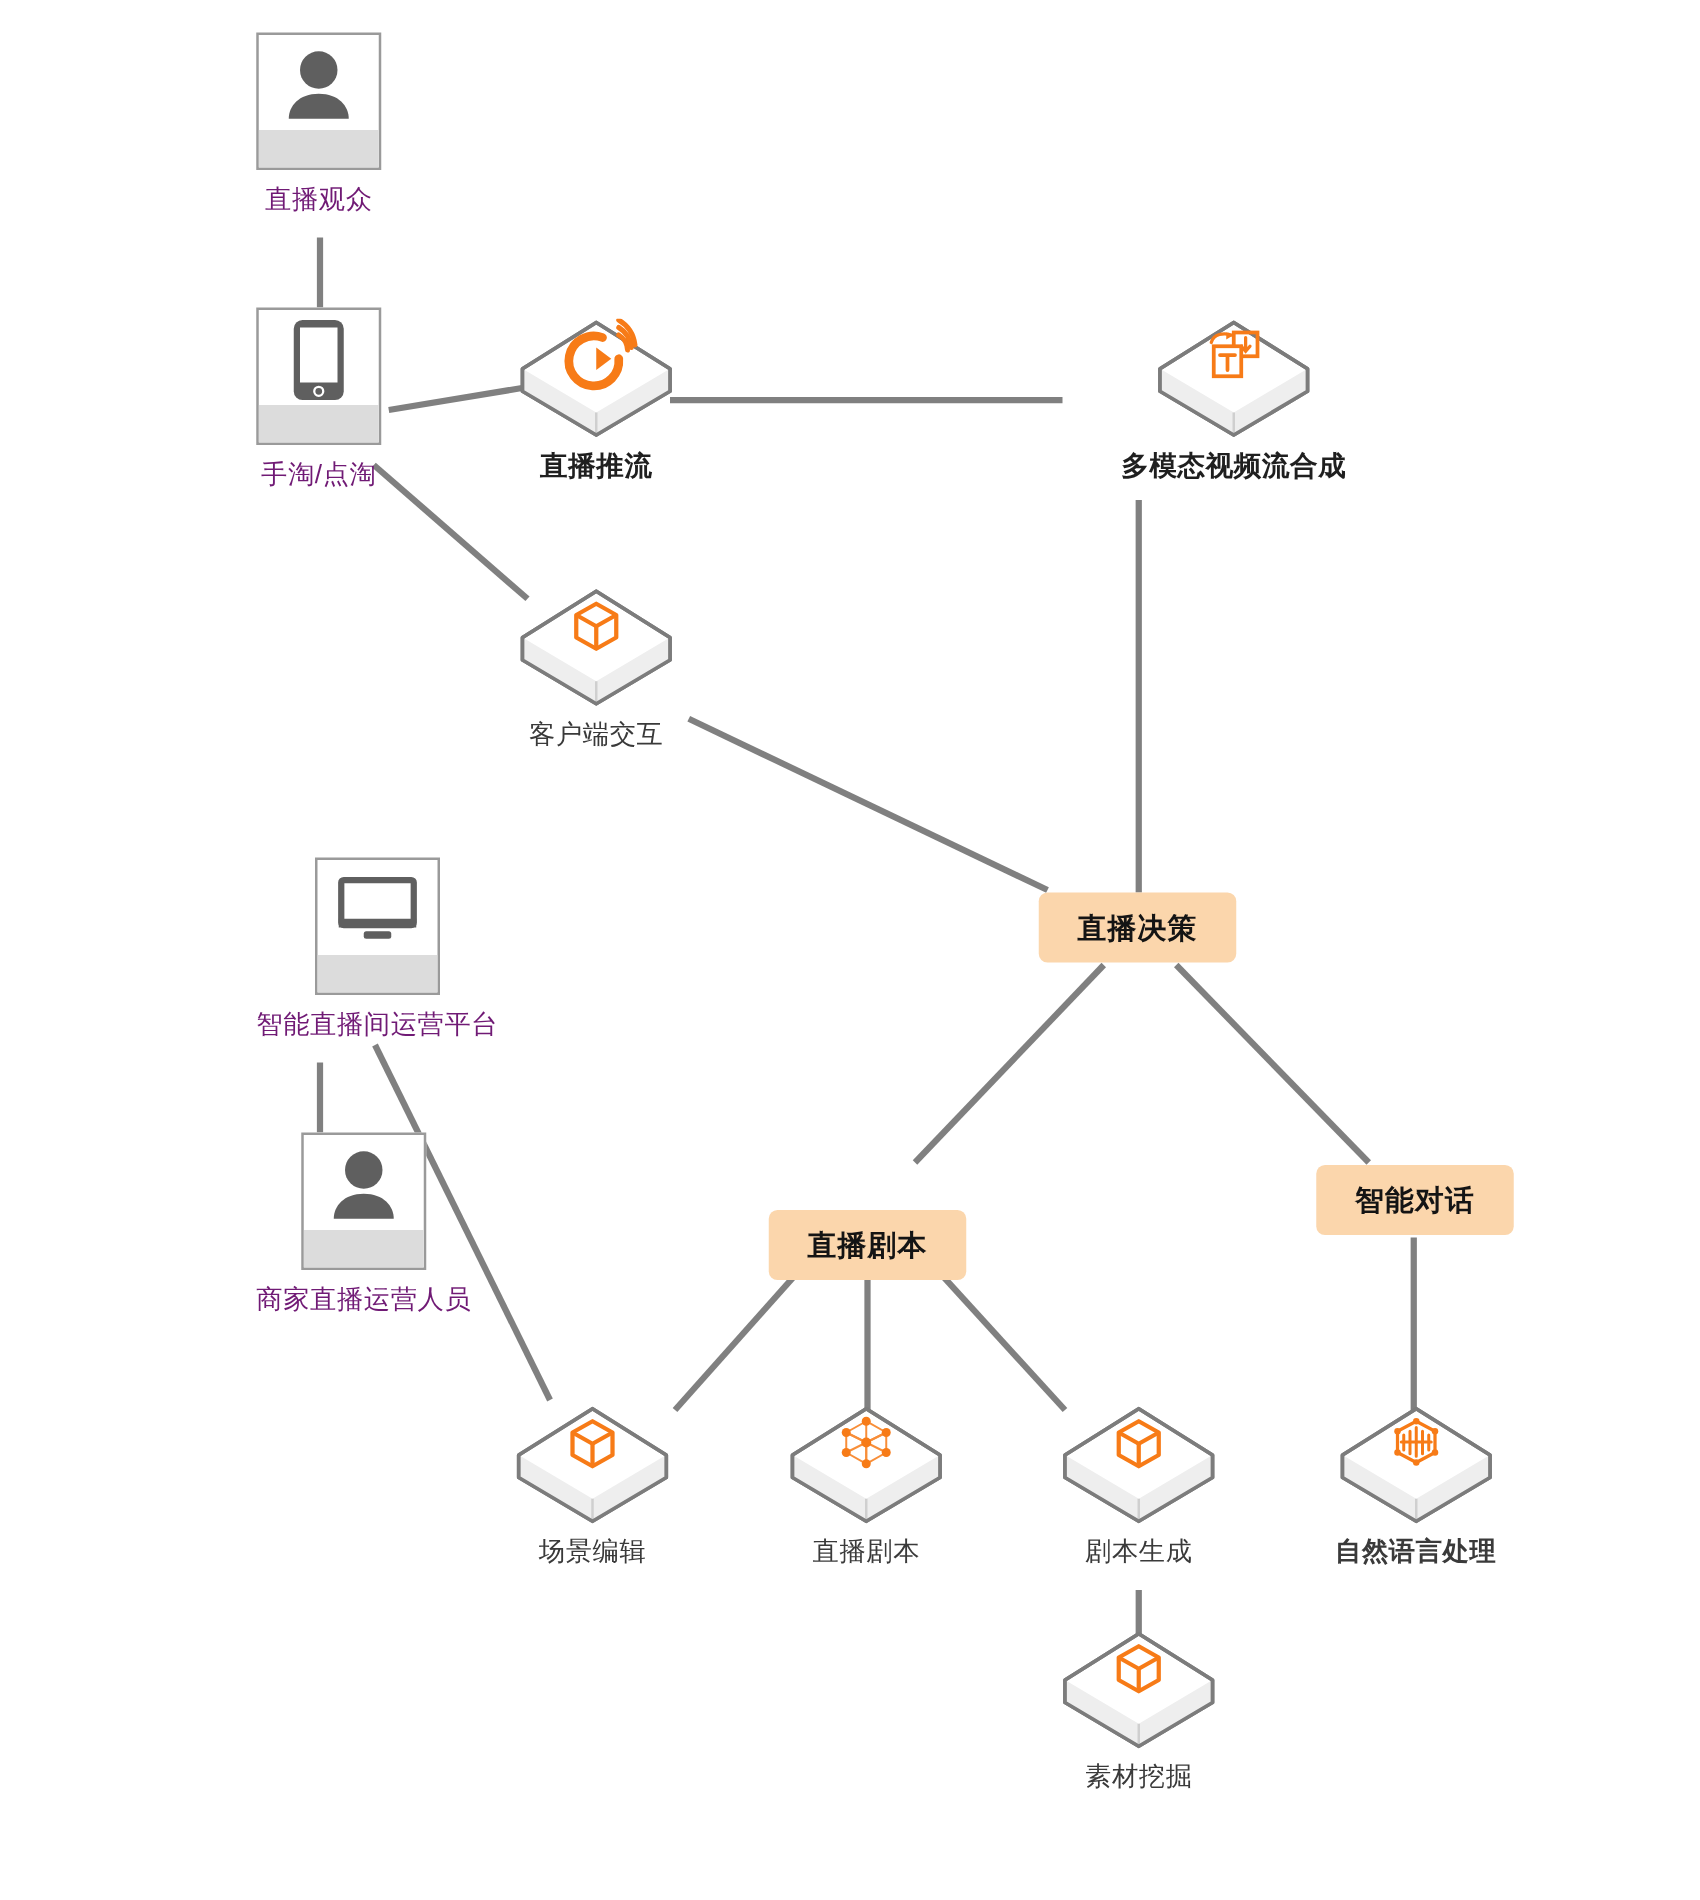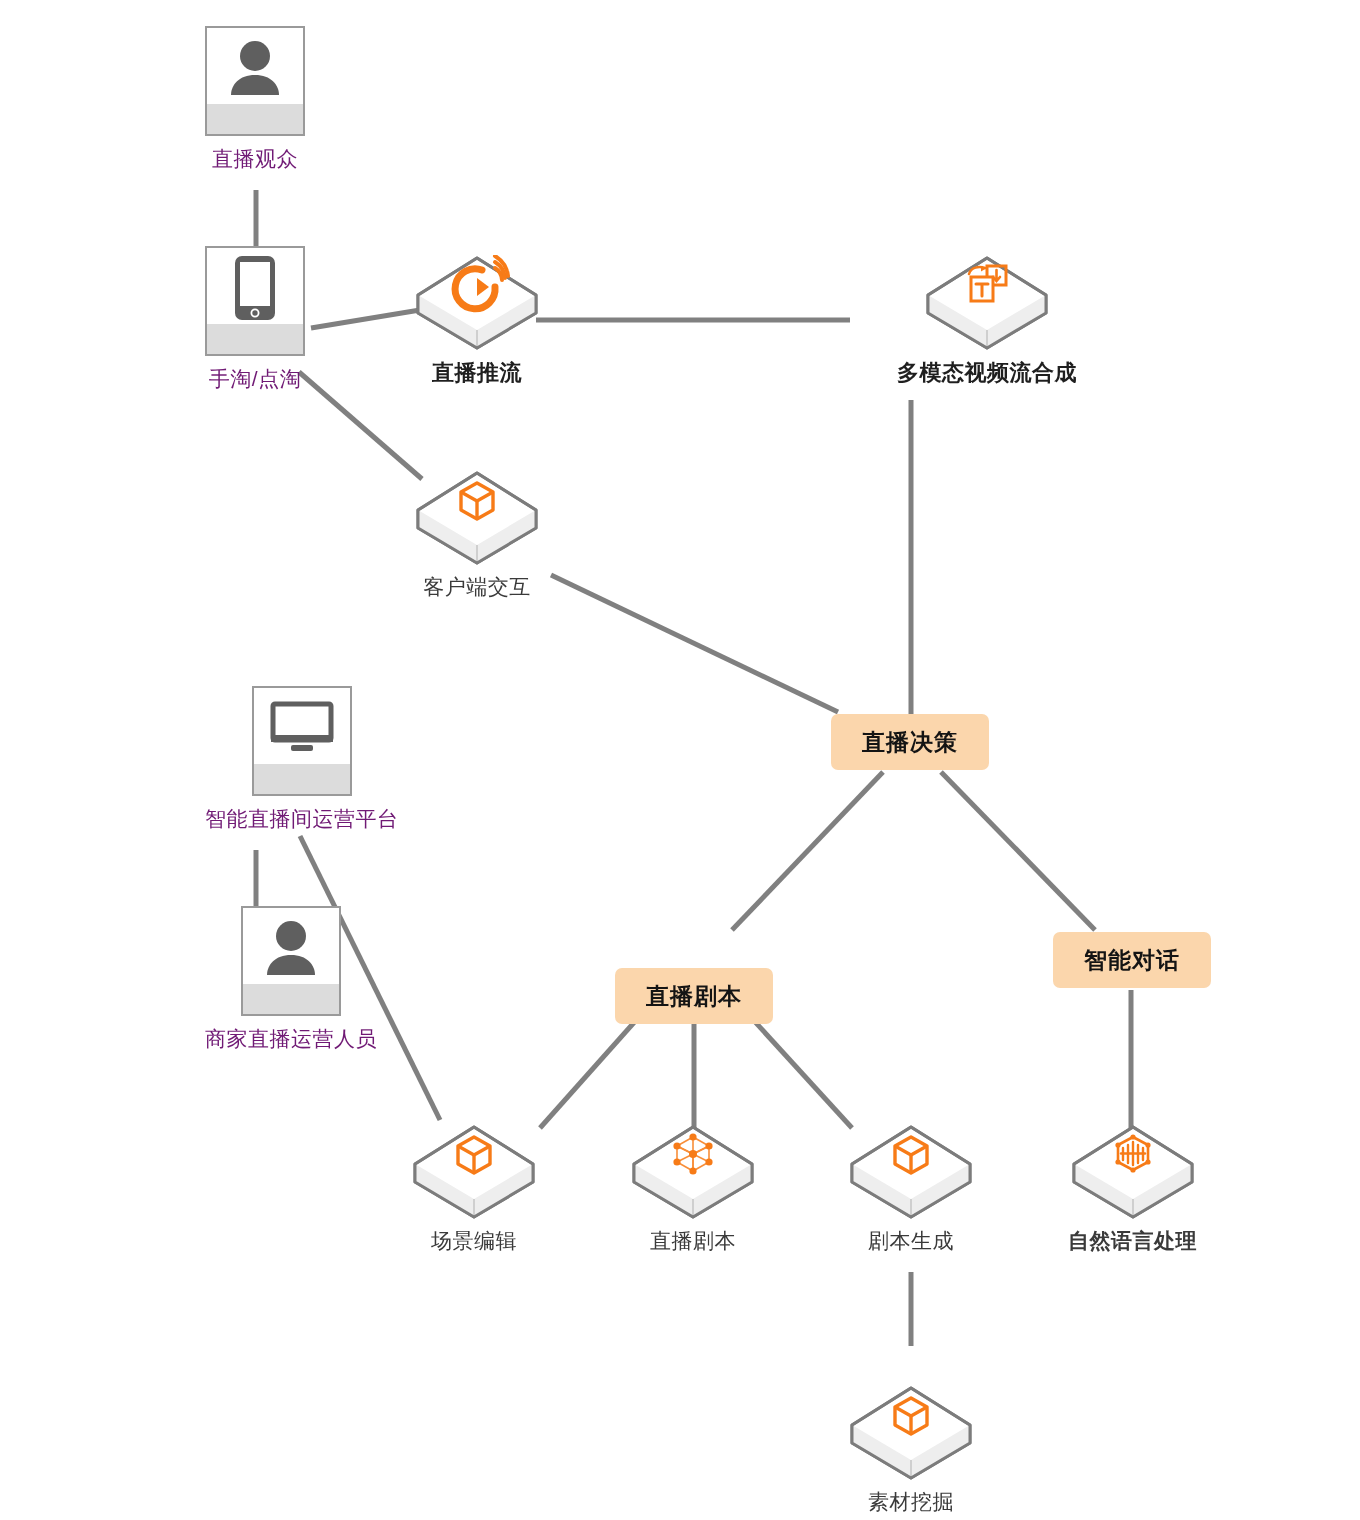--- a/index.html
+++ b/index.html
@@ -308,21 +308,21 @@
           <circle cx="35" cy="27" r="2.6" fill="#F77B17"></circle>
           <circle cx="20" cy="35" r="2.6" fill="#F77B17"></circle>
           <circle cx="5" cy="27" r="2.6" fill="#F77B17"></circle>
           <circle cx="5" cy="10" r="2.6" fill="#F77B17"></circle>
         </g>
       </svg>
     </div>
     <div class="iso-label">自然语言处理</div>
   </div>
 
-  <div class="node" id="n-material-mining" style="left:849px; top:1385px;">
+  <div class="node" id="n-material-mining" style="left:849px; top:1304px;">
     <div class="iso">
       <svg width="124" height="96" viewBox="0 0 124 96">
         <path d="M62 3 L121 40 L121 58 L62 93 L3 58 L3 40 Z" fill="#ffffff" stroke="#7c7c7c" stroke-width="3" stroke-linejoin="round"></path>
         <path d="M3 40 L62 75 L121 40 L121 58 L62 93 L3 58 Z" fill="#eeeeee" stroke="none"></path>
         <path d="M62 75 L62 93" stroke="#cfcfcf" stroke-width="2"></path>
         <path d="M62 3 L121 40 L121 58 L62 93 L3 58 L3 40 Z" fill="none" stroke="#7c7c7c" stroke-width="3" stroke-linejoin="round"></path>
         <g transform="translate(44,12)">
           <path d="M18 1 L34 10 L34 28 L18 37 L2 28 L2 10 Z" fill="none" stroke="#F77B17" stroke-width="3.4" stroke-linejoin="round"></path>
           <path d="M2 10 L18 19 L34 10" fill="none" stroke="#F77B17" stroke-width="3.4" stroke-linejoin="round"></path>
           <path d="M18 19 L18 37" fill="none" stroke="#F77B17" stroke-width="3.4"></path>

